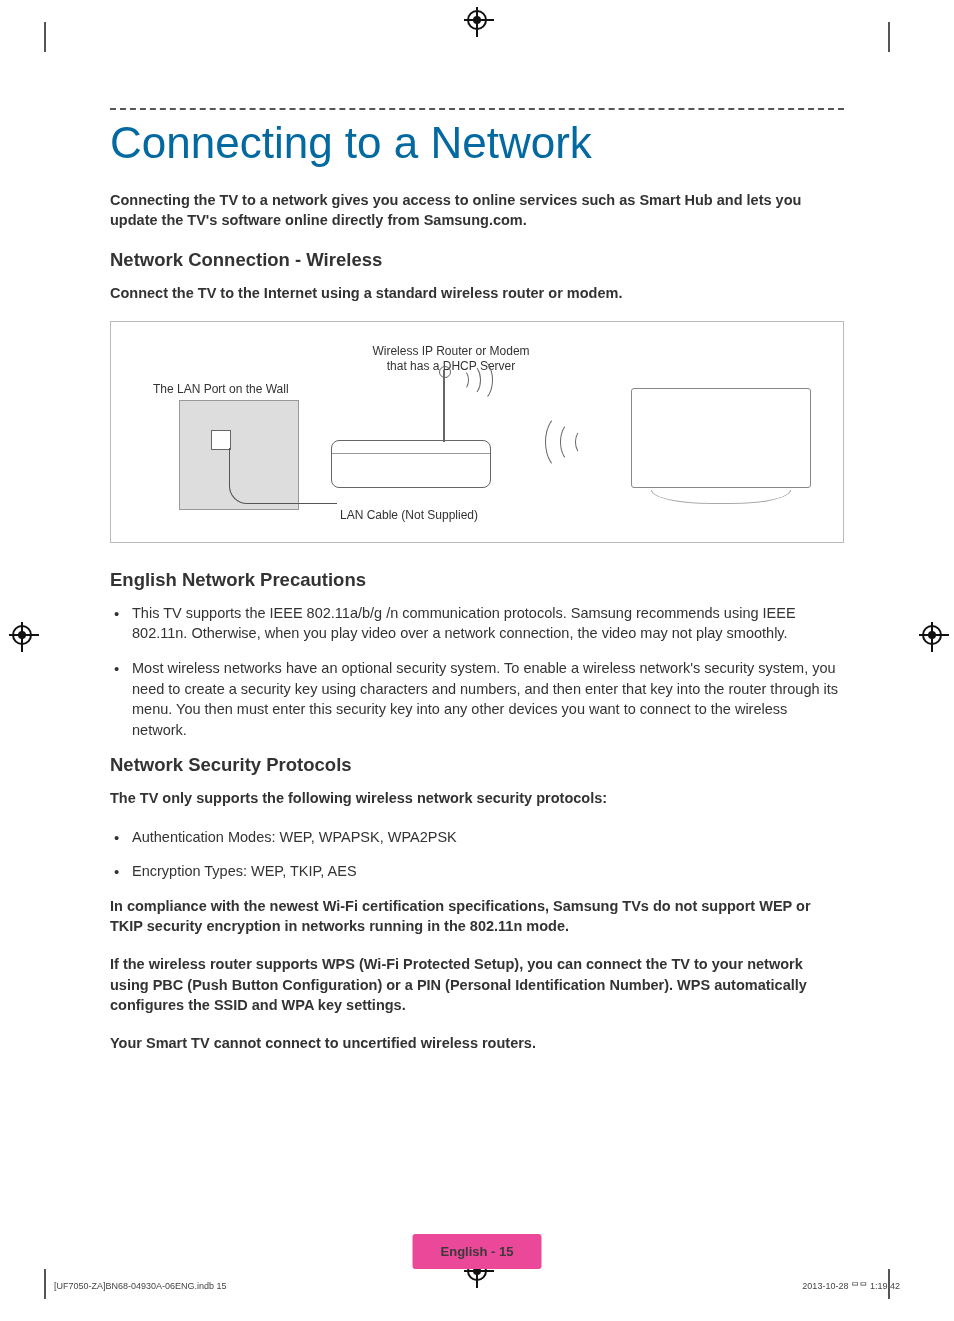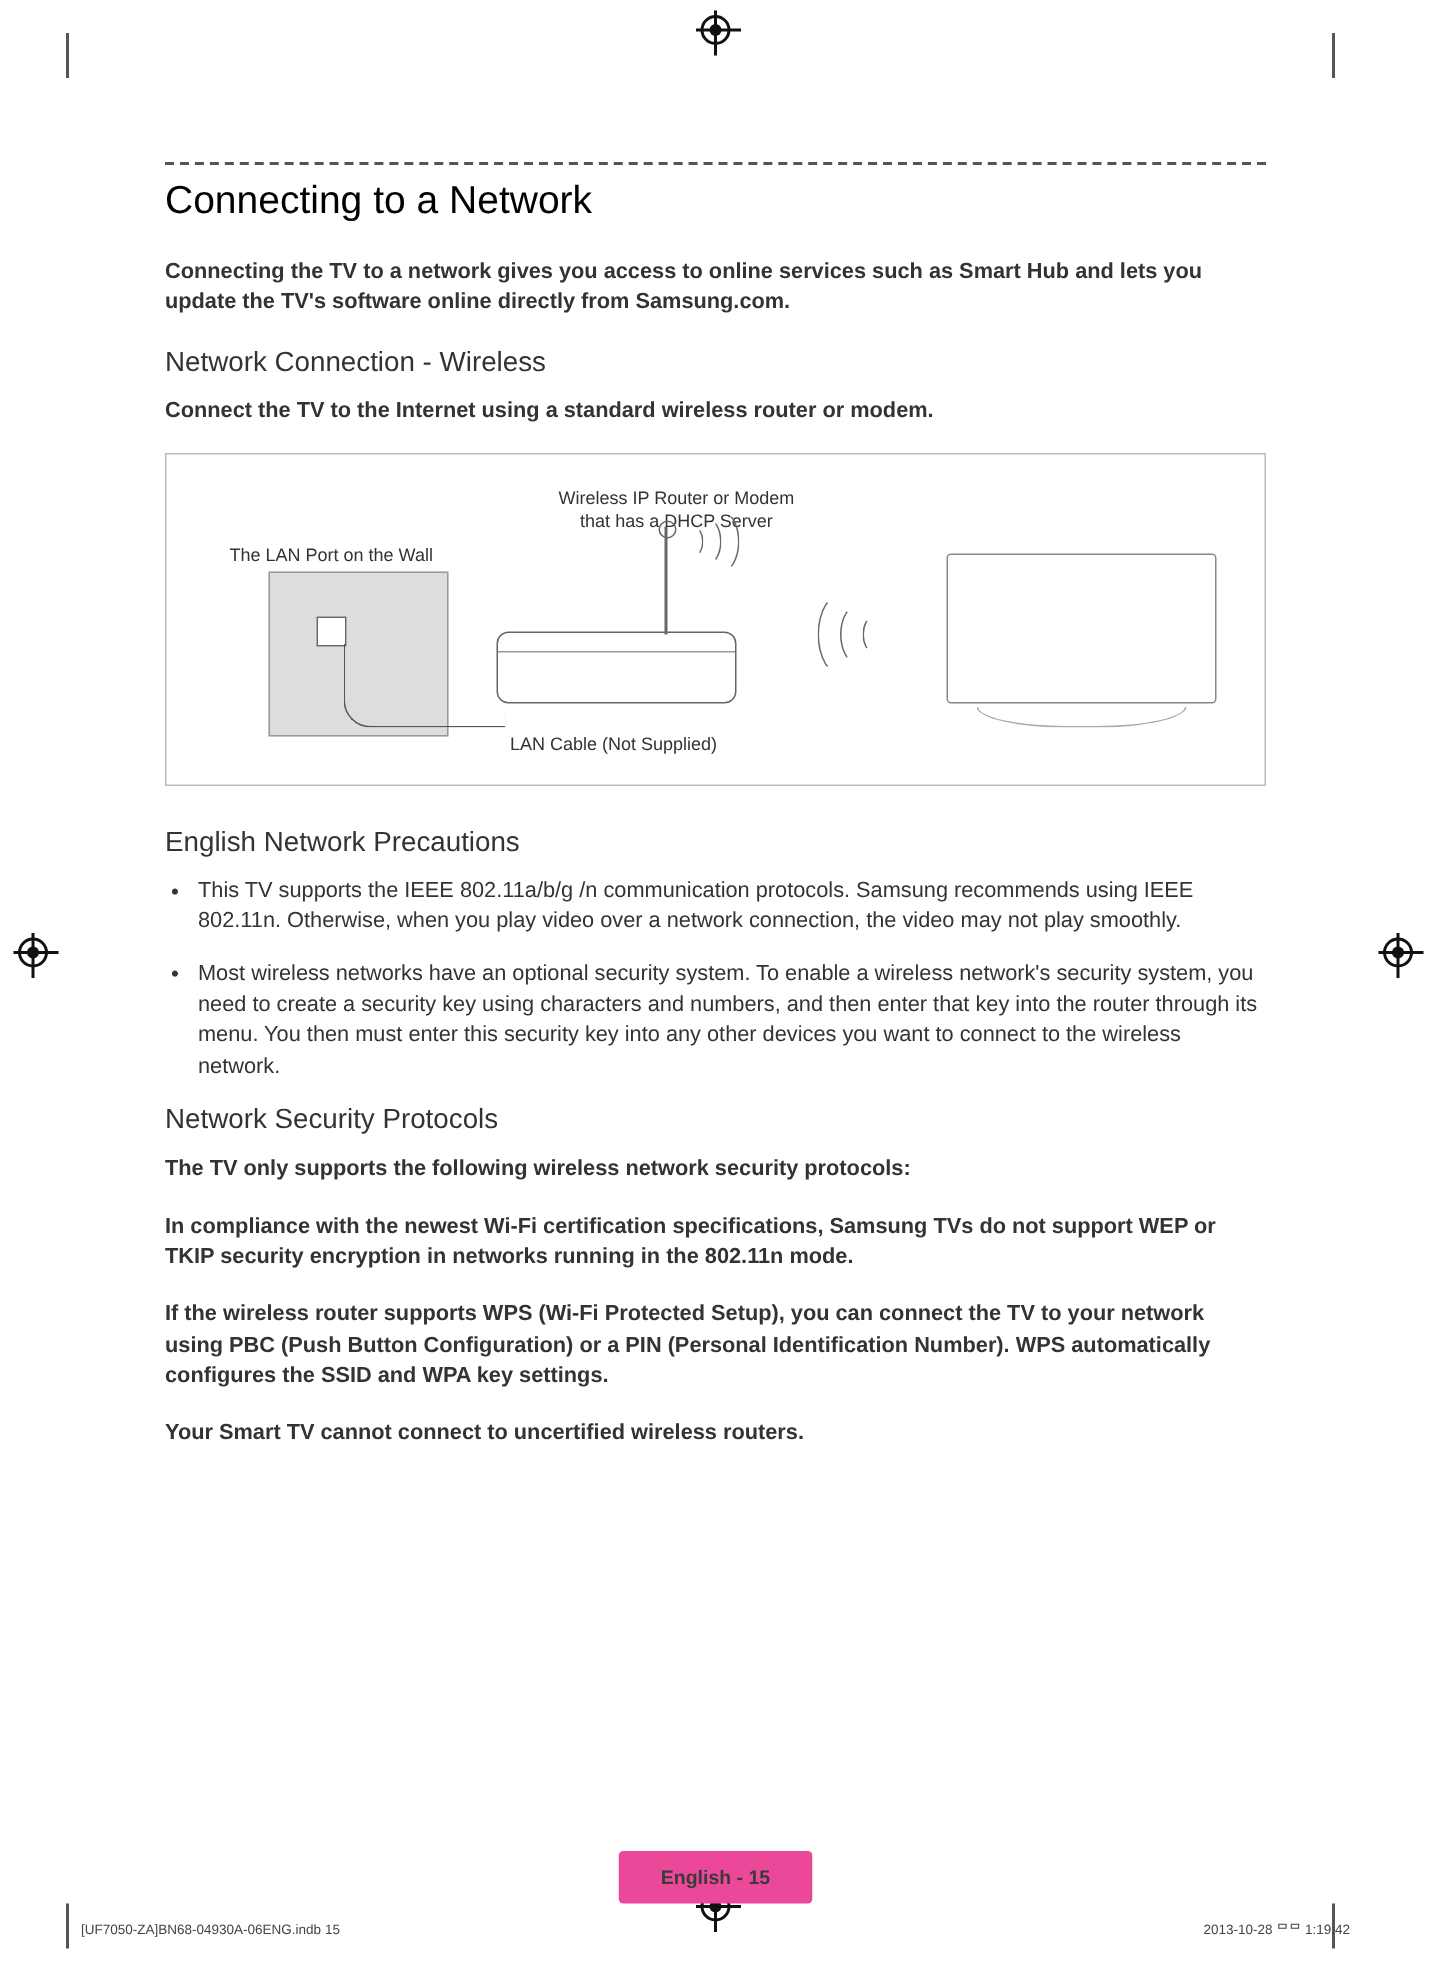--- a/index.html
+++ b/index.html
@@ -39,35 +39,35 @@
     position:absolute;
     left:110px; right:110px;
     top:108px;
   }
   .dashed-rule {
     border:none;
     border-top:2px dashed #555;
     margin-bottom:8px;
   }
   h1.page-title {
-    font-size:26px;
+    font-size:44px;
     font-weight:400;
-    color:#000000;
+    color:#0369a1;
     margin-bottom:22px;
   }
   p.body {
     font-size:14.5px;
     line-height:1.4;
     margin-bottom:18px;
     color:#333;
     font-weight:bold;
   }
   h2.section {
     font-size:18.5px;
-    font-weight:400;
+    font-weight:700;
     color:#333;
     margin-top:8px;
     margin-bottom:12px;
   }
   .diagram-box {
     border:1px solid #bbb;
     height:222px;
     position:relative;
     margin-bottom:26px;
   }
@@ -231,20 +231,24 @@
   </div>
 
   <h2 class="section">English Network Precautions</h2>
   <ul class="bullets">
     <li>This TV supports the IEEE 802.11a/b/g /n communication protocols. Samsung recommends using IEEE 802.11n. Otherwise, when you play video over a network connection, the video may not play smoothly.</li>
     <li>Most wireless networks have an optional security system. To enable a wireless network's security system, you need to create a security key using characters and numbers, and then enter that key into the router through its menu. You then must enter this security key into any other devices you want to connect to the wireless network.</li>
   </ul>
 
   <h2 class="section">Network Security Protocols</h2>
   <p class="body">The TV only supports the following wireless network security protocols:</p>
+  <ul class="bullets">
+    <li>Authentication Modes: WEP, WPAPSK, WPA2PSK</li>
+    <li>Encryption Types: WEP, TKIP, AES</li>
+  </ul>
   <p class="body">In compliance with the newest Wi-Fi certification specifications, Samsung TVs do not support WEP or TKIP security encryption in networks running in the 802.11n mode.</p>
   <p class="body">If the wireless router supports WPS (Wi-Fi Protected Setup), you can connect the TV to your network using PBC (Push Button Configuration) or a PIN (Personal Identification Number). WPS automatically configures the SSID and WPA key settings.</p>
   <p class="body">Your Smart TV cannot connect to uncertified wireless routers.</p>
 </div>
 
 <div class="footer-pill">English - 15</div>
 <div class="footline-left">[UF7050-ZA]BN68-04930A-06ENG.indb   15</div>
 <div class="footline-right">2013-10-28   ᄆᄆ 1:19:42</div>
 
 </body></html>

